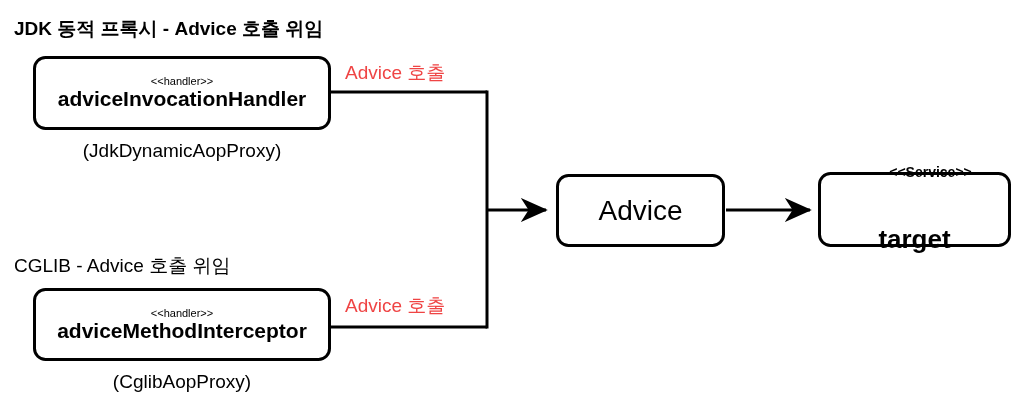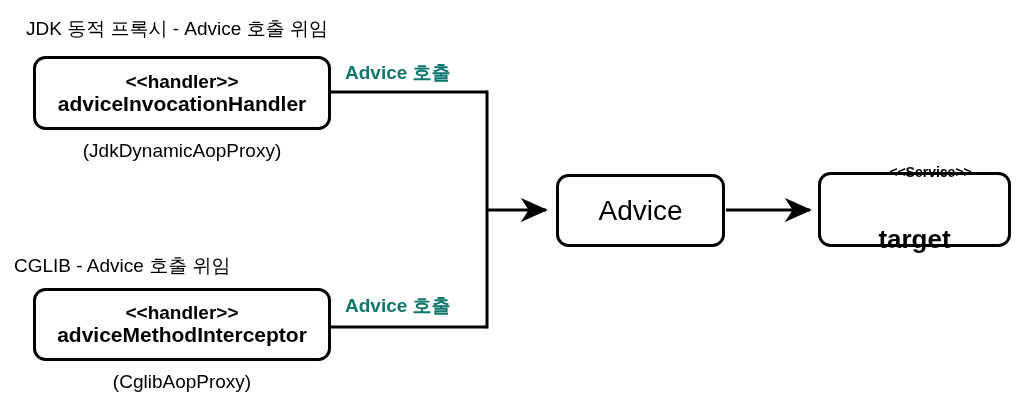--- a/index.html
+++ b/index.html
@@ -39,36 +39,36 @@
   
   .caption {
     font-size: 19px;
     font-weight: 400;
     color: #000;
     text-align: center;
   }
   
   .edge-label {
     font-size: 19px;
-    font-weight: 700;
-    color: #0f766e;
+    font-weight: 400;
+    color: #ef4444;
   }
   
   .box-text {
     position: absolute;
     display: flex;
     flex-direction: column;
     align-items: center;
     justify-content: center;
     text-align: center;
     line-height: 1.12;
   }
   .stereotype-sm {
-    font-size: 19px;
-    font-weight: 700;
+    font-size: 11px;
+    font-weight: 400;
   }
   .name-md {
     font-size: 21px;
     font-weight: 700;
   }
   .stereotype-xs {
     font-size: 14px;
     font-weight: 700;
     margin-left: 32px;
   }
@@ -106,21 +106,21 @@
 
     <path d="M 331 327 L 487 327" fill="none" stroke="#000000" stroke-width="3"></path>
 
     <path d="M 487 90.5 L 487 328.5" fill="none" stroke="#000000" stroke-width="3"></path>
 
     <path d="M 487 210 L 546 210" fill="none" stroke="#000000" stroke-width="3" marker-end="url(#arrowhead)"></path>
 
     <path d="M 726 210 L 810 210" fill="none" stroke="#000000" stroke-width="3" marker-end="url(#arrowhead)"></path>
   </svg>
 
-  <div class="txt section-title" style="left:26px; top:19px;">JDK 동적 프록시 -  Advice 호출 위임</div>
+  <div class="txt section-title" style="left:14px; top:19px;font-weight:bold;">JDK 동적 프록시 -  Advice 호출 위임</div>
 
   <div class="box-text" style="left:34px; top:57px; width:296px; height:72px;">
     <div class="stereotype-sm">&lt;&lt;handler&gt;&gt;</div>
     <div class="name-md">adviceInvocationHandler</div>
   </div>
 
   <div class="txt caption" style="left:34px; top:141px; width:296px;">(JdkDynamicAopProxy)</div>
 
   <div class="txt edge-label" style="left:345px; top:63px;">Advice 호출</div>
 

